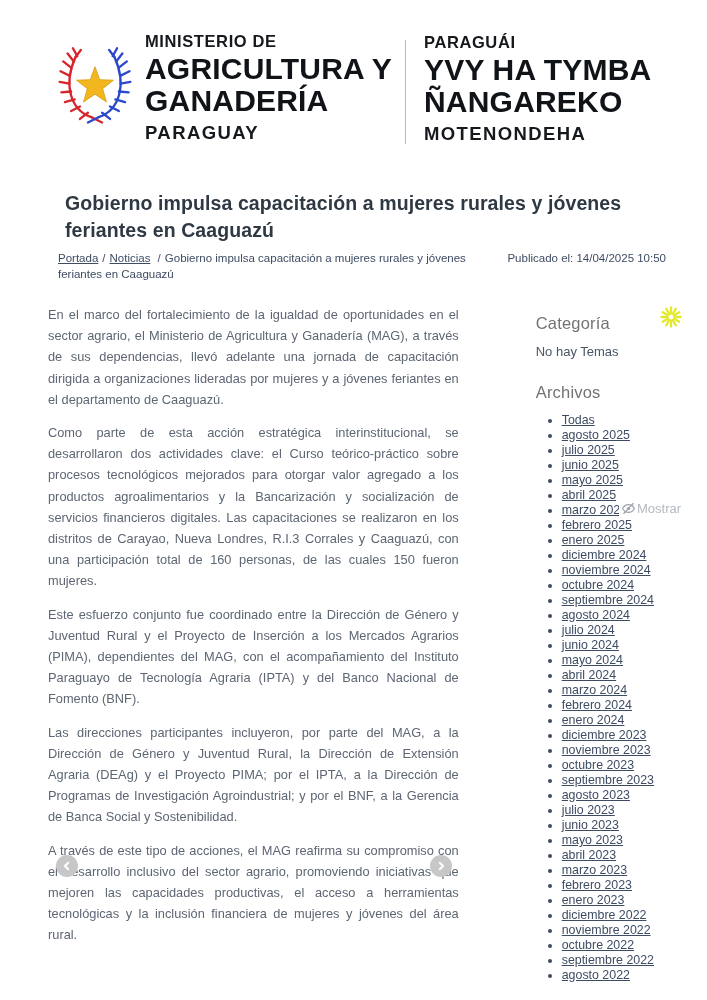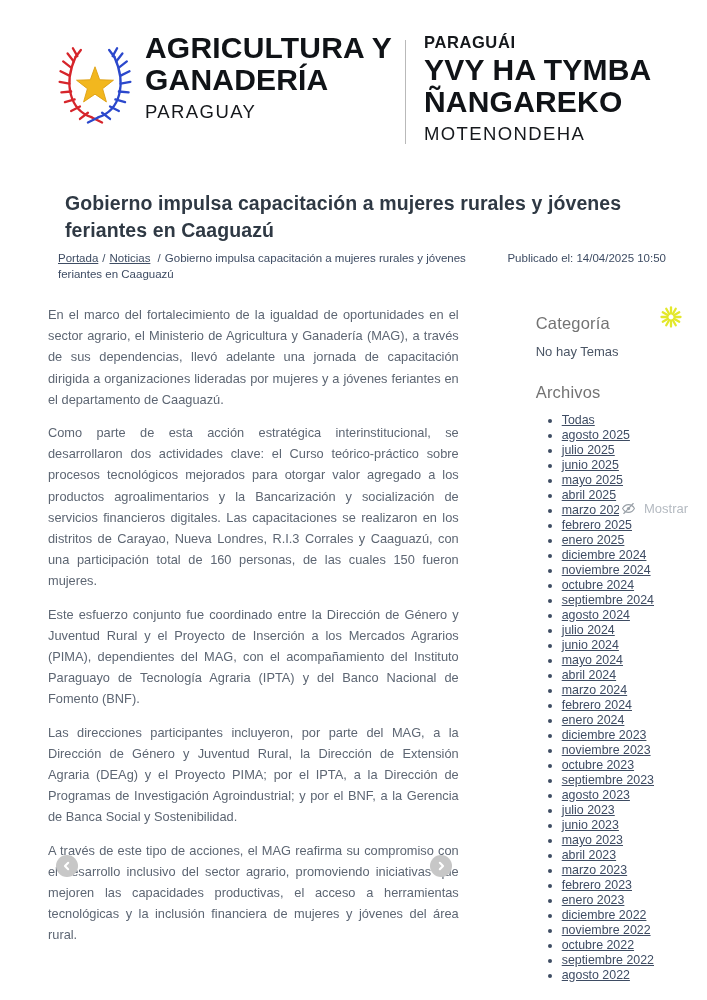--- a/index.html
+++ b/index.html
@@ -7,21 +7,21 @@
   body { font-family:"Liberation Sans", sans-serif; }
   .page { position:relative; width:707px; height:1000px; background:#fff; overflow:hidden; margin:0 auto; }
 
   
   .site-header { position:relative; height:178px; }
   .emblem { position:absolute; left:55px; top:42px; width:80px; height:84px; }
   .hdr-left { position:absolute; left:145px; top:32px; color:#15181c; }
   .hdr-right { position:absolute; left:424px; top:33px; color:#15181c; }
   .hdr-pre { font-size:16.5px; font-weight:700; letter-spacing:.6px; margin-bottom:2px; }
   .hdr-serif { font-family:Liberation Sans, sans-serif; font-weight:700; font-size:30px; line-height:32px; letter-spacing:.2px; color:#101317; }
-  .hdr-sub { font-size:18.5px; font-weight:400; letter-spacing:1.4px; margin-top:5px; }
+  .hdr-sub { font-size:18.5px; font-weight:700; letter-spacing:1.4px; margin-top:5px; }
   .hdr-divider { position:absolute; left:405px; top:40px; width:1px; height:104px; background:#b9b9b9; }
 
   
   .title-section { padding:0 42px 0 65px; }
   .article-title { font-size:19.5px; line-height:27px; font-weight:700; color:#2f3944; margin:12px 0 7px 0; letter-spacing:.1px; }
   .breadcrumb-wrap { position:relative; margin-left:-7px; }
   .breadcrumb { width:452px; font-size:11.5px; line-height:15.5px; color:#3e4c63; }
   .breadcrumb a { color:#3e4c63; text-decoration:underline; cursor:pointer; }
   .bc-sep { padding:0 4px; text-decoration:none; }
   .published { position:absolute; right:-1px; top:1px; font-size:11.5px; color:#3e4c63; }
@@ -33,21 +33,21 @@
   .sidebar-col { margin-left:63px; width:176px; padding-top:10px; }
   .side-heading { font-size:16.5px; font-weight:500; color:#737373; letter-spacing:.2px; }
   .side-empty { font-size:13px; color:#4a5565; margin-top:11px; }
   .side-heading.archives { margin-top:24px; }
   .archives-list { margin:11px 0 0 26px; list-style:disc; color:#3e4c63; }
   .archives-list li { font-size:12.4px; line-height:15px; }
   .archives-list a { color:#3e4c63; text-decoration:underline; cursor:pointer; }
 
   
   .spark { position:absolute; left:659px; top:305px; width:24px; height:24px; }
-  .mostrar-tip { position:absolute; left:619px; top:500px; display:flex; align-items:center; gap:8px;
+  .mostrar-tip { position:absolute; left:619px; top:500px; display:flex; align-items:center; gap:1px;
                  background:#fff; padding:1px 4px 1px 2px; cursor:pointer; }
   .mostrar-tip .label { font-size:13px; color:#b4bac1; }
   .nav-arrow { position:absolute; width:22px; height:22px; border-radius:50%; background:#c7c7c7;
                display:flex; align-items:center; justify-content:center; cursor:pointer; top:855px; }
   .nav-arrow.prev { left:56px; }
   .nav-arrow.next { left:430px; }
   .nav-arrow svg { width:14px; height:14px; }
 </style>
 </head>
 <body>
@@ -84,20 +84,21 @@
         <line x1="69" y1="22" x2="76" y2="13"></line>
         <line x1="65" y1="16" x2="70" y2="7"></line>
         <line x1="67" y1="17" x2="61" y2="9"></line>
         <line x1="49" y1="85" x2="37" y2="91"></line>
       </g>
 
       <polygon points="45,28 50.3,42.7 65.9,43.2 53.6,52.8 57.9,67.8 45,59 32.1,67.8 36.4,52.8 24.1,43.2 39.7,42.7" fill="#f2b71e" stroke="#dd9f10" stroke-width="1"></polygon>
     </svg>
 
     <div class="hdr-left">
+      <div class="hdr-pre">MINISTERIO DE</div>
       <div class="hdr-serif">AGRICULTURA Y</div>
       <div class="hdr-serif">GANADERÍA</div>
       <div class="hdr-sub">PARAGUAY</div>
     </div>
 
     <div class="hdr-divider"></div>
 
     <div class="hdr-right">
       <div class="hdr-pre">PARAGUÁI</div>
       <div class="hdr-serif">YVY HA TYMBA</div>

